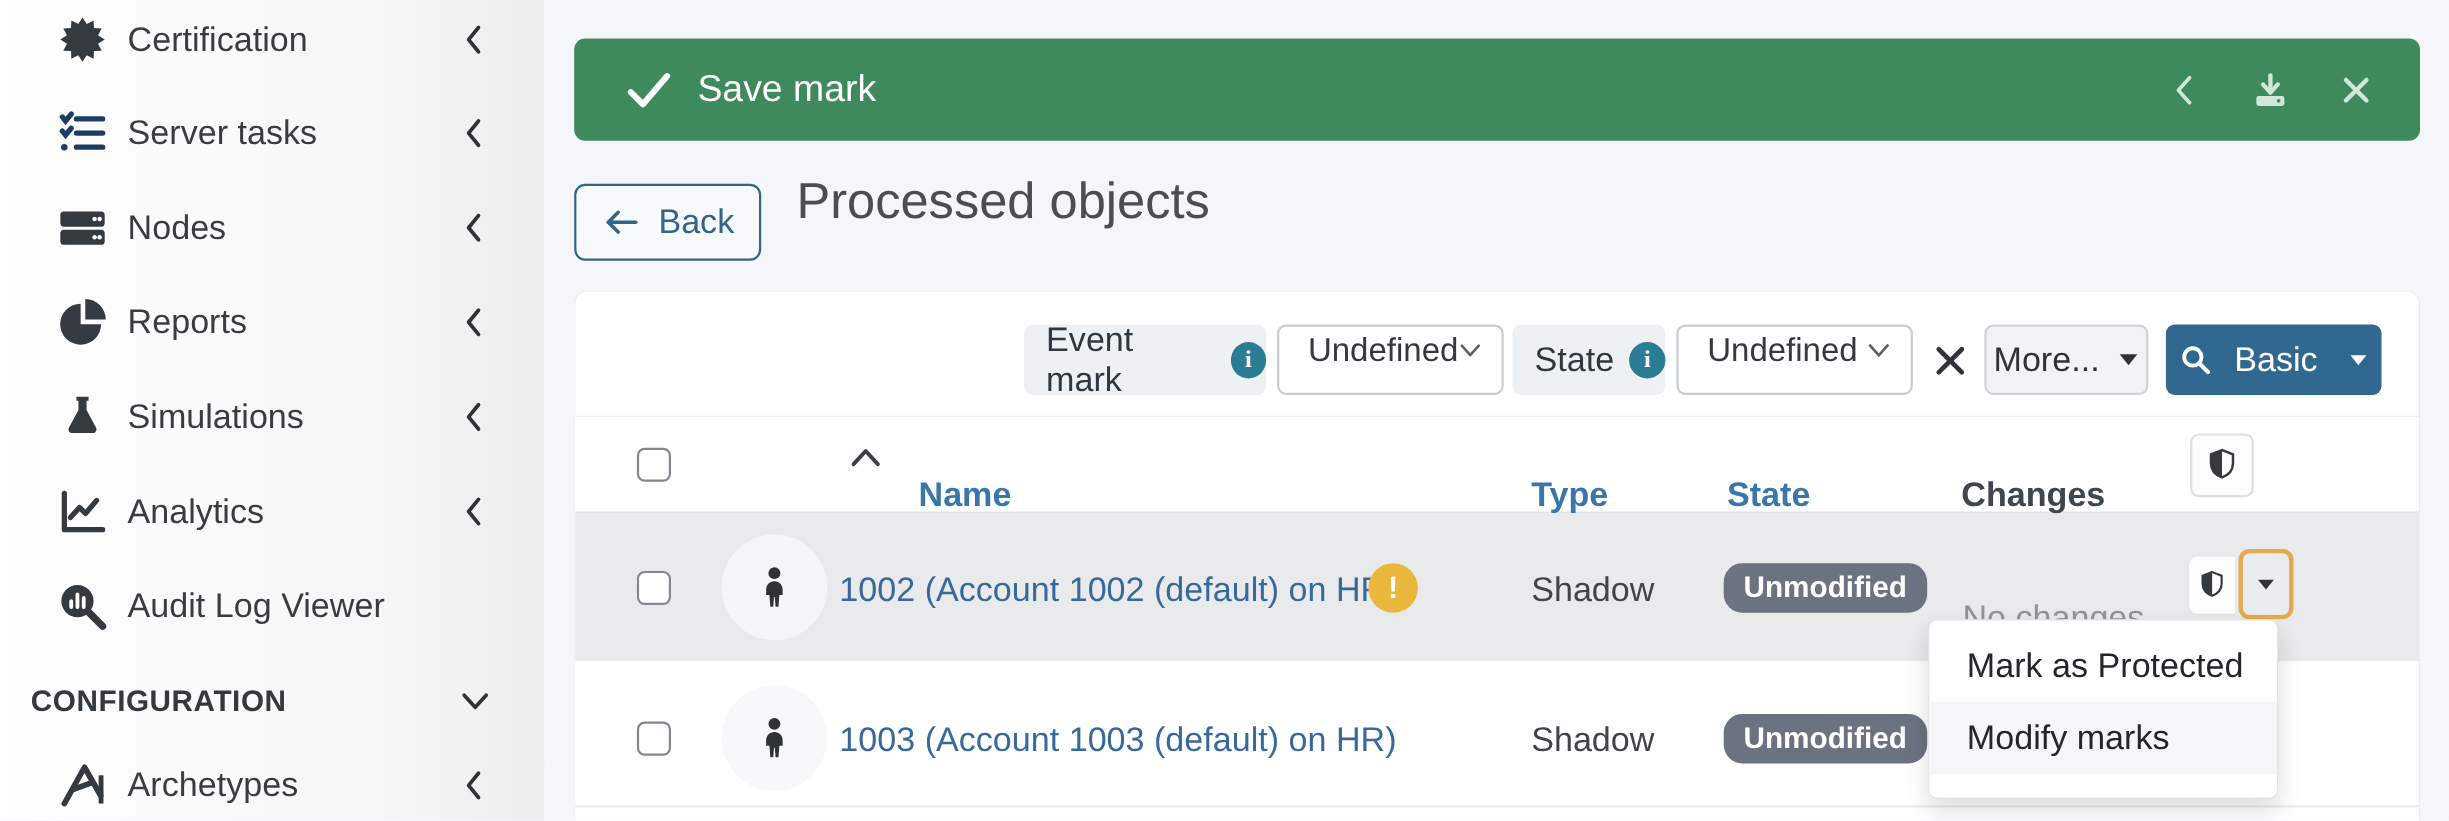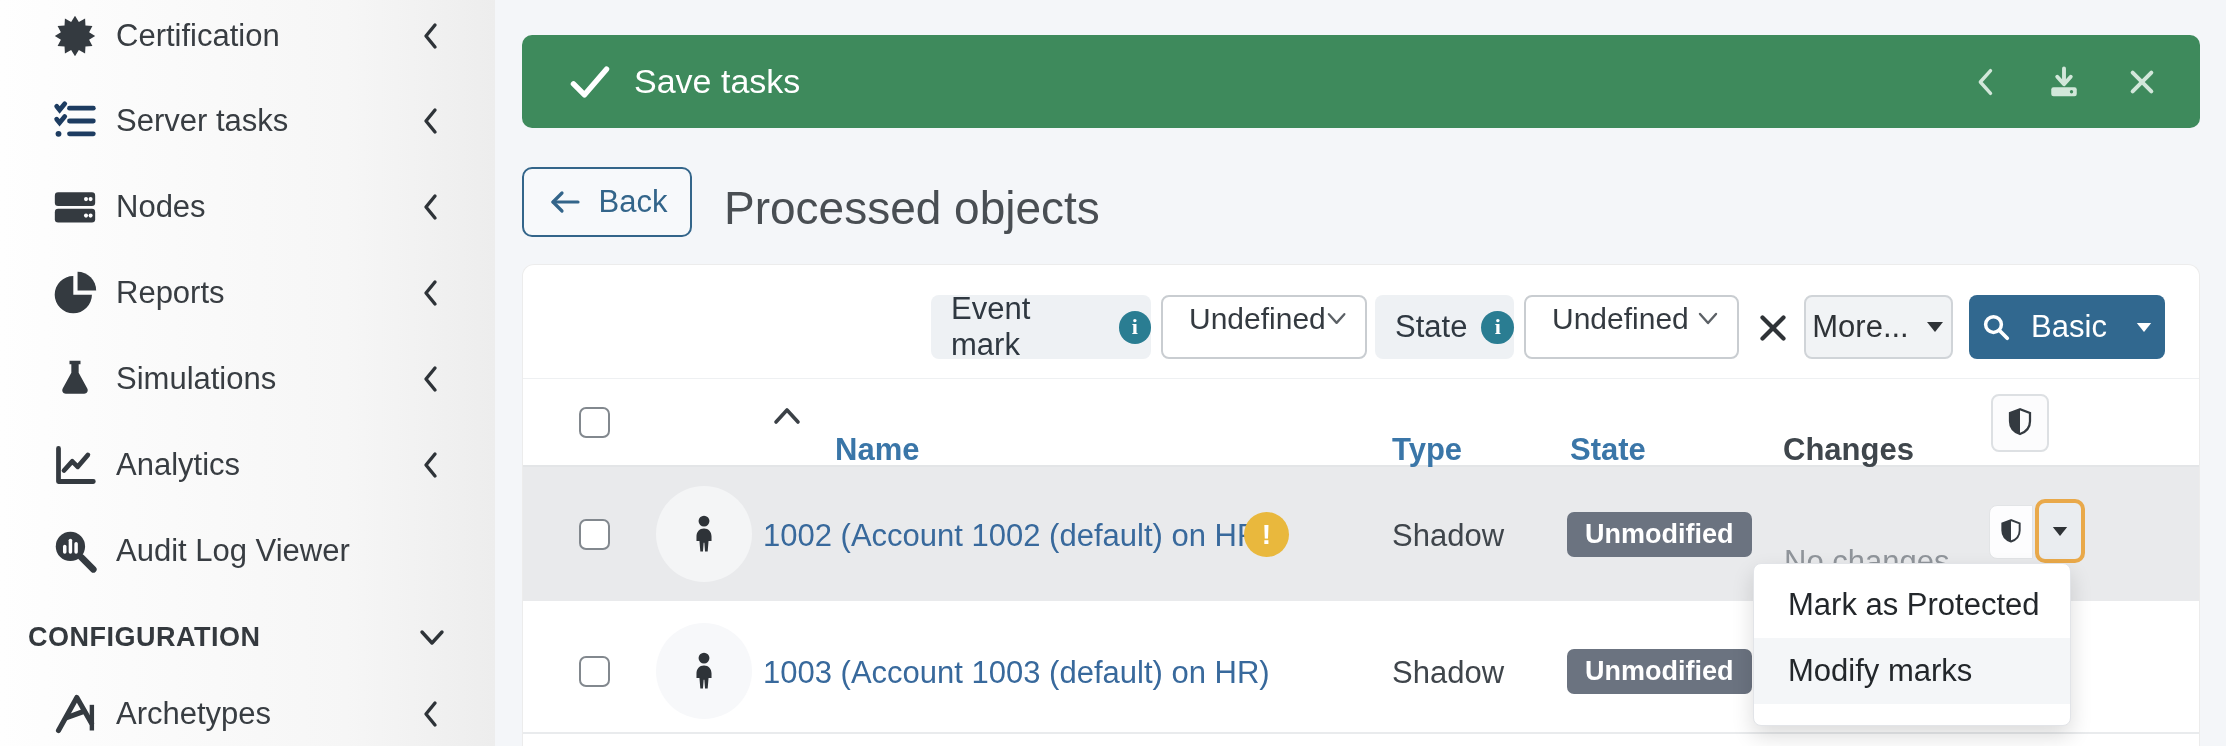--- a/index.html
+++ b/index.html
@@ -30,21 +30,21 @@
   .banner .bcheck { width:44px; height:44px; margin-left:46px; }
   .banner .btext { color:#ffffff; font-size:34px; margin-left:22px; }
   .banner .bicons { position:absolute; right:40px; display:flex; align-items:center; gap:42px; }
   .banner .bicon { width:36px; height:36px; cursor:pointer; display:flex;
     align-items:center; justify-content:center; }
 
   .back-btn { position:absolute; left:27px; top:167px; width:170px; height:70px;
     border:2px solid #33658a; border-radius:10px; background:#f7f9fb;
     display:flex; align-items:center; justify-content:center; gap:16px; cursor:pointer; }
   .back-btn .blabel { color:#33658a; font-size:31px; }
-  .page-title { position:absolute; left:229px; top:181px; font-size:46px;
+  .page-title { position:absolute; left:229px; top:155px; font-size:46px;
     font-weight:500; color:#494e53;text-align:center; }
 
   .panel { position:absolute; left:27px; top:264px; width:1678px; height:520px;
     background:#ffffff; border:1px solid #ececec; border-bottom:none;
     border-radius:12px 12px 0 0; }
 
   
   .fpill { position:absolute; top:30px; height:64px; background:#eef1f4;
     border-radius:8px; display:flex; align-items:center; justify-content:center; gap:14px;padding-left:20px; }
   .fpill .flabel { font-size:31px; color:#2f3841; }
@@ -84,21 +84,21 @@
   .avatar { position:absolute; left:133px; width:96px; height:96px; border-radius:50%;
     display:flex; align-items:center; justify-content:center; }
   .av1 { top:19px; background:#f4f5f6; }
   .av2 { top:20px; background:#f7f8fa; }
   .rname { position:absolute; left:240px; font-size:31px; color:#38699c; cursor:pointer; }
   .rwarn { position:absolute; left:721px; width:45px; height:45px; border-radius:50%;
     background:#e9b83d; color:#ffffff; font-weight:700; font-size:28px;
     display:flex; align-items:center; justify-content:center; }
   .rtype { position:absolute; left:869px; font-size:31px; color:#3f454b; }
   .badge { position:absolute; left:1044px; height:45px; background:#6b7380;
-    border-radius:7px; color:#ffffff; font-size:27px; font-weight:700;
+    border-radius:17px; color:#ffffff; font-size:27px; font-weight:700;
     display:flex; align-items:center; padding:0 18px; }
   .rchanges { position:absolute; left:1261px; font-size:31px; color:#90959b; }
   .split-shield { position:absolute; left:1466px; top:38px; width:44px; height:54px;
     background:#fdfdfe; border:1px solid #e2e4e6; border-radius:8px 0 0 8px;
     display:flex; align-items:center; justify-content:center; cursor:pointer; }
   .split-caret { position:absolute; left:1512px; top:32px; width:50px; height:64px;
     background:#eaedf0; border:4px solid #e9a94a; border-radius:10px;
     display:flex; align-items:center; justify-content:center; cursor:pointer; }
 
   .dropdown { position:absolute; left:1230px; top:298px; width:318px; height:163px;
@@ -257,21 +257,21 @@
   </div>
 
   <div class="content">
 
     <div class="banner">
       <span class="bcheck">
         <svg width="44" height="44" viewBox="0 0 24 24">
             <polyline points="3,13 9,19 21,5" fill="none" stroke="#ffffff" stroke-width="3" stroke-linecap="round" stroke-linejoin="round"></polyline>
           </svg>
       </span>
-      <span class="btext">Save tasks</span>
+      <span class="btext">Save mark</span>
       <span class="bicons">
         <span class="bicon">
           <svg width="28" height="34" viewBox="0 0 24 30">
               <polyline points="16,5 7,15 16,25" fill="none" stroke="#d2e7da" stroke-width="3" stroke-linecap="round" stroke-linejoin="round"></polyline>
             </svg>
         </span>
         <span class="bicon">
           <svg width="36" height="36" viewBox="0 0 24 24">
             <g stroke="#d2e7da" stroke-width="2.6" stroke-linecap="round" stroke-linejoin="round" fill="none">
               <line x1="12" y1="3" x2="12" y2="12"></line>

